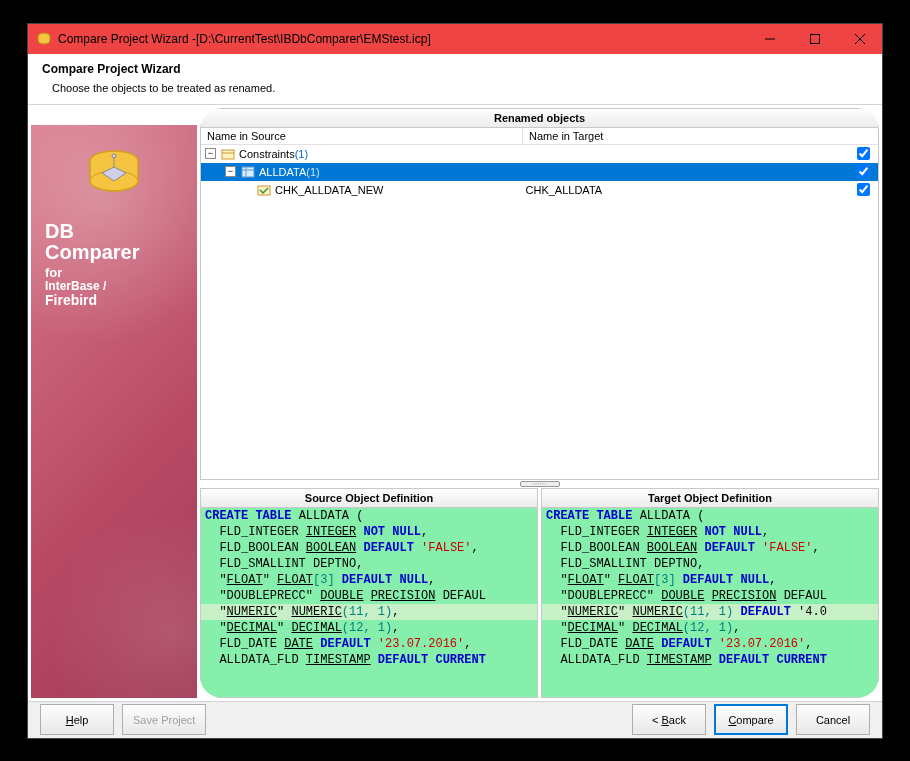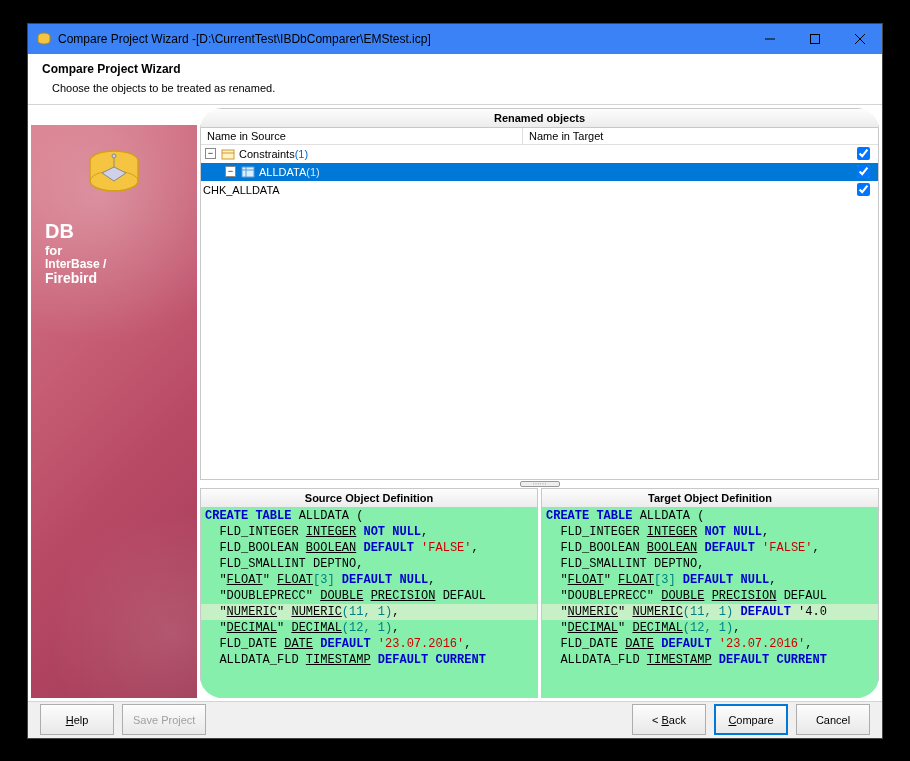--- a/index.html
+++ b/index.html
@@ -1,18 +1,18 @@
 <!DOCTYPE html>
 <html><head>
 <meta charset="utf-8">
 <style>
 * { box-sizing: border-box; margin: 0; padding: 0; }
 body { background: #000; font-family: 'Segoe UI', Tahoma, sans-serif; font-size: 12px; display: flex; justify-content: center; align-items: center; height: 100vh; }
 .window { width: 856px; height: 716px; background: #fff; border: 1px solid #444; display: flex; flex-direction: column; }
-.titlebar { height: 30px; display: flex; align-items: center; padding: 0 0 0 8px; background: #3b82f6; }
+.titlebar { height: 30px; display: flex; align-items: center; padding: 0 0 0 8px; background: #ef4444; }
 .titlebar-icon { width: 16px; height: 16px; margin-right: 6px; }
 .titlebar-text { flex: 1; font-size: 12px; color: #000; }
 .titlebar-buttons { display: flex; }
 .titlebar-btn { width: 45px; height: 30px; display: flex; align-items: center; justify-content: center; cursor: pointer; }
 .wizard-header { padding: 8px 14px 10px 14px; }
 .wizard-title { font-weight: bold; font-size: 12px; margin-bottom: 6px; }
 .wizard-subtitle { font-size: 11px; margin-left: 10px; }
 .content-area { flex: 1; display: flex; border-top: 1px solid #d4d4d4; border-bottom: 1px solid #d4d4d4; padding: 3px; overflow: hidden; }
 .sidebar { width: 166px; background: linear-gradient(135deg, #d97b8b 0%, #b94a66 60%, #a13a56 100%); position: relative; overflow: hidden; flex-shrink: 0; margin-top: 17px; }
 .sidebar::before { content: ''; position: absolute; width: 300px; height: 300px; border-radius: 50%; background: radial-gradient(circle, rgba(255,255,255,0.25) 0%, transparent 70%); top: -80px; left: -80px; }
@@ -103,20 +103,21 @@
           <ellipse cx="32" cy="18" rx="24" ry="10" fill="#f5c542" stroke="#d4a017" stroke-width="1.5"></ellipse>
           <path d="M8 18v20c0 5.5 10.7 10 24 10s24-4.5 24-10V18" fill="#f5c542" stroke="#d4a017" stroke-width="1.5"></path>
           <ellipse cx="32" cy="38" rx="24" ry="10" fill="none" stroke="#d4a017" stroke-width="1"></ellipse>
           <path d="M20 30 L32 24 L44 30 L32 38 Z" fill="#d0d0e8" stroke="#888"></path>
           <line x1="32" y1="24" x2="32" y2="14" stroke="#888"></line>
           <circle cx="32" cy="13" r="2" fill="#d0d0e8" stroke="#888"></circle>
         </svg>
       </div>
       <div class="sidebar-text">
         <div class="line1">DB</div>
+        <div class="line2">Comparer</div>
         <div class="line3">for</div>
         <div class="line4">InterBase /</div>
         <div class="line5">Firebird</div>
       </div>
     </div>
 
     <div class="main-panel">
       <div class="group-header">Renamed objects</div>
       <div class="tree-header">
         <div class="tree-header-col">Name in Source</div>
@@ -155,20 +156,30 @@
               </span>
             <span>ALLDATA</span>
               <span class="tree-label-count"> (1)</span>
           </div>
           <div class="tree-cell-tgt"></div>
           <div class="tree-cell-chk">
               <input type="checkbox" class="chk" checked="" style="">
             </div>
         </div>
         <div class="tree-row">
+          <div class="tree-cell-src">
+            <span class="tree-indent" style="width:55px"></span>
+            <span class="tree-icon">
+                <svg width="14" height="14">
+                  <rect x="1" y="3" width="12" height="9" fill="#fff3c4" stroke="#cc9933"></rect>
+                  <polyline points="3,7 6,10 11,5" fill="none" stroke="#339933" stroke-width="1.5"></polyline>
+                </svg>
+              </span>
+            <span>CHK_ALLDATA_NEW</span>
+          </div>
           <div class="tree-cell-tgt">CHK_ALLDATA</div>
           <div class="tree-cell-chk">
               <input type="checkbox" class="chk" checked="" style="">
             </div>
         </div>
       </div>
 
       <div class="splitter">
         <div class="splitter-grip">⋯⋯</div>
       </div>

